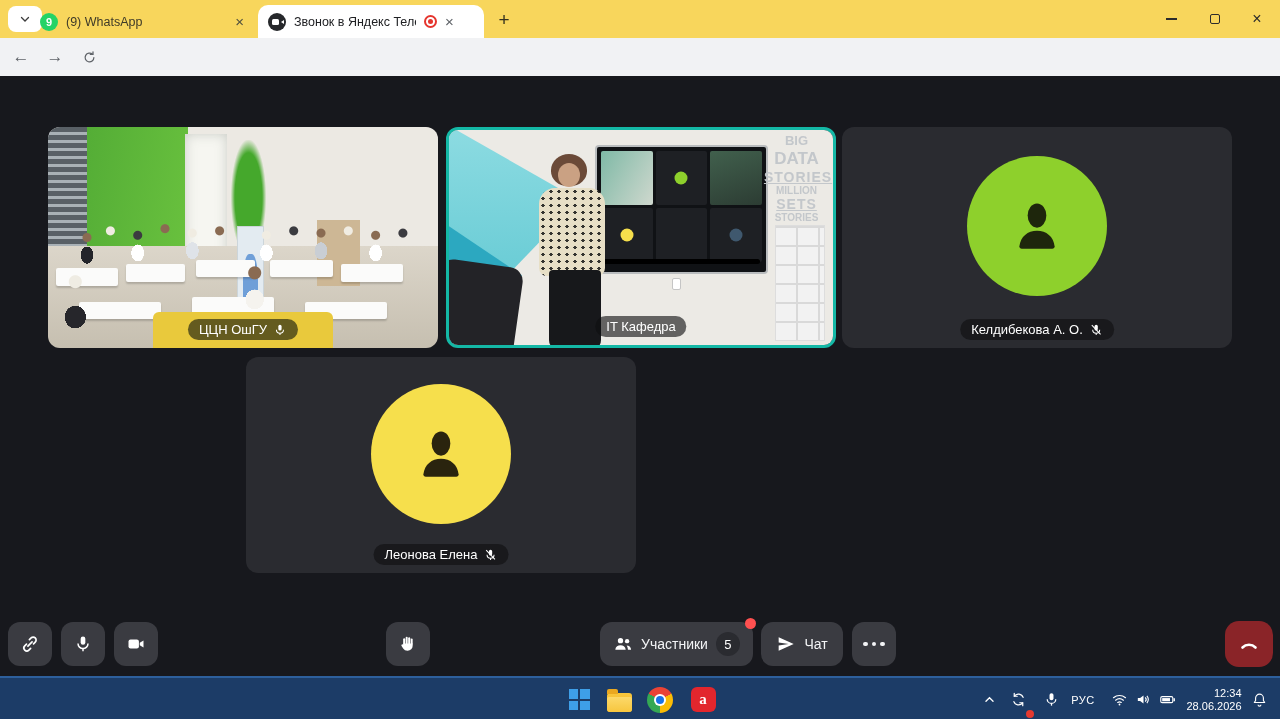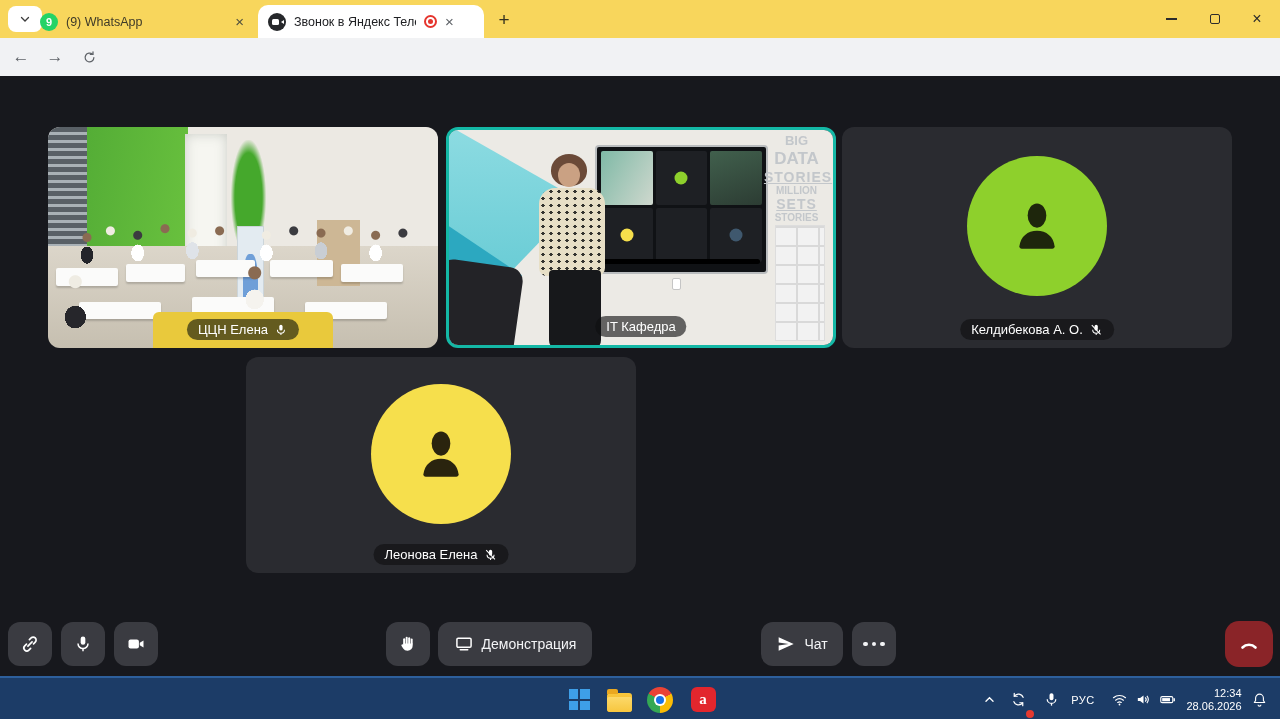--- a/index.html
+++ b/index.html
@@ -266,21 +266,21 @@
         <div class="desk d3"></div>
           <div class="desk d4"></div>
         <div class="desk d5"></div>
           <div class="desk d6"></div>
         <div class="desk d7"></div>
           <div class="desk d8"></div>
         <div class="crowd"></div>
         <div class="cls-poster"></div>
       </div>
       <div class="pill pill-olive">
-        <span>ЦЦН Елена</span>
+        <span>ЦЦН ОшГУ</span>
         <svg viewBox="0 0 24 24">
             <rect x="9.2" y="3" width="5.6" height="10" rx="2.8" fill="#fff"></rect>
             <path d="M6 11.5a6 6 0 0 0 12 0" fill="none" stroke="#fff" stroke-width="1.8"></path>
             <path d="M12 17.5v3.2" stroke="#fff" stroke-width="1.8"></path>
           </svg>
       </div>
     </div>
 
     <div class="tile" id="t2">
       <div class="scene">
@@ -376,26 +376,30 @@
     </div>
     <div class="tbtn" id="b-hand">
       <svg viewBox="0 0 24 24" fill="#fff">
           <rect x="6.2" y="5" width="2.4" height="8" rx="1.2"></rect>
           <rect x="9.2" y="3.2" width="2.4" height="9.8" rx="1.2"></rect>
           <rect x="12.2" y="4" width="2.4" height="9" rx="1.2"></rect>
           <rect x="15.2" y="5.5" width="2.4" height="7.5" rx="1.2"></rect>
           <path d="M6.2 11.5h11.4V14a6 6 0 0 1-6 6h-.4a6 6 0 0 1-5-2.7l-1.9-2.9c-.7-1 .3-2.3 1.5-1.9l.4.1z"></path>
         </svg>
     </div>
-    <div class="tbtn" id="b-demo">
-      <svg viewBox="0 0 24 24" fill="none" stroke="#fff" stroke-width="1.8">
-          <rect x="3.5" y="5" width="17" height="11" rx="1.5"></rect>
-          <path d="M7.5 19h9" stroke-linecap="round"></path>
-        </svg>
-      <span>Демонстрация</span>
+    <div class="tbtn" id="b-part">
+      <svg viewBox="0 0 24 24" fill="#fff">
+          <circle cx="9" cy="8" r="3.2"></circle>
+          <path d="M2.8 18.2c.5-3 3-4.7 6.2-4.7s5.7 1.7 6.2 4.7c.1.5-.3.8-.8.8H3.6c-.5 0-.9-.3-.8-.8z"></path>
+          <circle cx="16.9" cy="8.6" r="2.6"></circle>
+          <path d="M16.4 13.7c2.9.2 4.9 1.8 5.3 4.5.1.5-.3.8-.8.8h-3c0-2-.6-3.9-1.5-5.3z"></path>
+        </svg>
+      <span>Участники</span>
+      <span class="count-badge">5</span>
+      <span class="notif-dot"></span>
     </div>
     <div class="tbtn" id="b-chat">
       <svg viewBox="0 0 24 24" fill="#fff">
           <path d="M3.2 20l18-8-18-8 0 6.2 12 1.8-12 1.8z"></path>
         </svg>
       <span>Чат</span>
     </div>
     <div class="tbtn" id="b-more">
       <i></i>
         <i></i>

